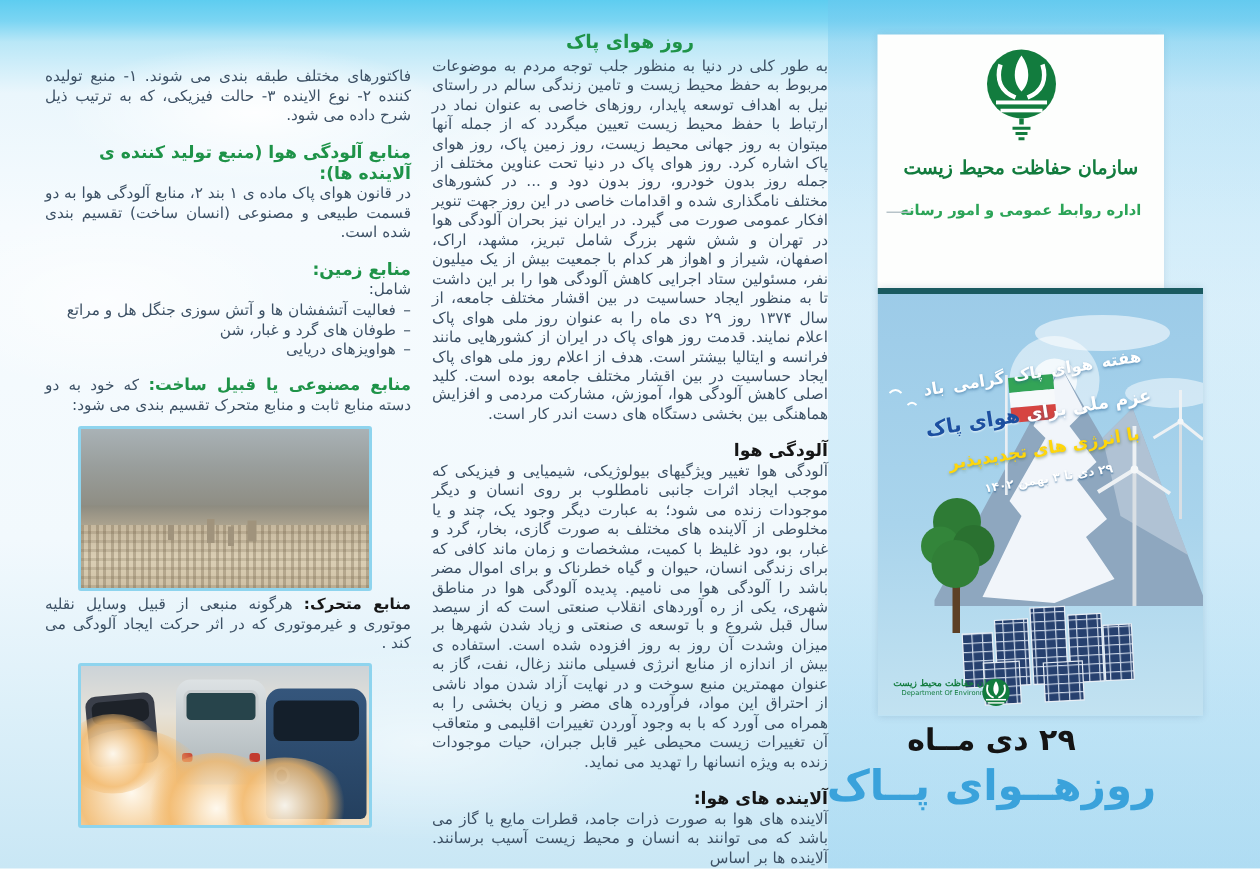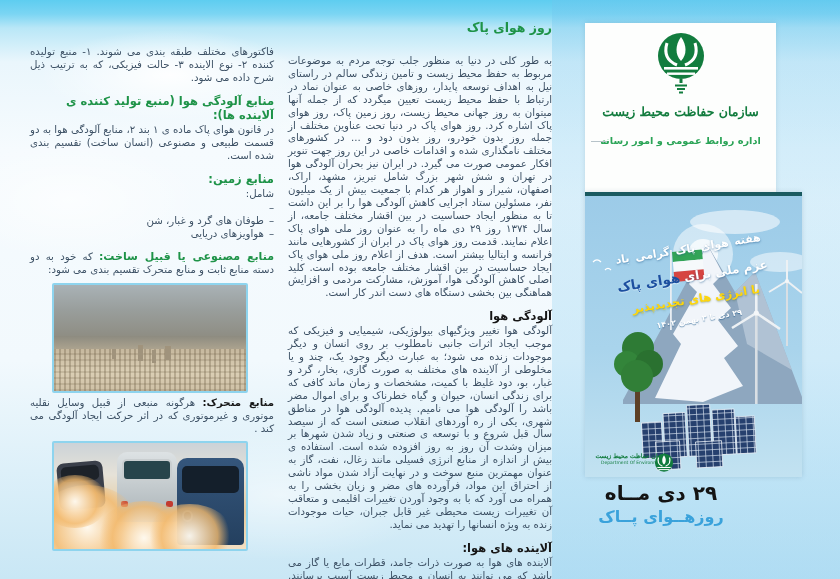--- a/index.html
+++ b/index.html
@@ -42,21 +42,21 @@
   .tower { position:absolute; background:#a0937c; }
 
   #traffic-photo { height:110px; margin-top:5px;
     background:linear-gradient(180deg,#ccd3d8 0%,#e6e2d8 30%,#e6cb9e 65%,#f2dfc2 100%); }
   .car { position:absolute; }
   .car-window { position:absolute; left:8%; right:8%; top:9%; height:32%; border-radius:5px; }
   .smoke { position:absolute; border-radius:50%;
     background:radial-gradient(circle, rgba(255,250,240,.96) 0%, rgba(243,186,110,.8) 52%, rgba(233,150,66,0) 74%); }
 
   
-  #mid-title { font-size:12.5px; margin-bottom:20px; }
+  #mid-title { font-size:12.5px; margin-bottom:4px;text-align:center; }
   .mid-head  { font-size:11.5px; margin:9px 0 2px 0; }
 
   
   #org-card { left:585px; top:23px; width:191px; height:170px; background:#fdfefd;
     box-shadow:0 0 5px rgba(40,80,110,.15); text-align:center; padding-top:6px; }
   .org-fa  { font-family:"DejaVu Serif", serif; color:#127c3e; font-size:12.5px; font-weight:bold; margin-top:5px; }
   .dept-fa { font-family:"DejaVu Serif", serif; color:#1c8a4a; font-size:9.5px; margin-top:7px; }
   .office  { color:#2ba457; font-size:9.8px; font-weight:bold; margin-top:16px; position:relative; }
   .dash-divider { position:absolute; left:6px; top:6px; width:16px; height:1px; background:#b7c3c9; }
 
@@ -77,41 +77,42 @@
     text-shadow:0 1px 1px rgba(30,90,140,.6); }
   .poster-logo { position:absolute; left:6px; bottom:12px; width:84px; display:flex;
     align-items:center; gap:3px; direction:rtl; }
   .poster-logo .cap { text-align:center; flex:1; }
   .cap-fa { font-family:"DejaVu Serif", serif; color:#127c3e; font-size:6px; font-weight:bold; }
   .cap-en { color:#127c3e; font-size:4.5px; margin-top:1px; }
 
   
   #right-footer { left:541px; top:481px; width:240px; text-align:center; direction:rtl; }
   .f-date  { font-size:20px; font-weight:bold; color:#141414; }
-  .f-title { font-size:16px; font-weight:bold; color:#3aa2db; margin-top:2px; }
+  .f-title { font-size:28px; font-weight:bold; color:#3aa2db; margin-top:2px; }
 </style>
 </head>
 <body>
 
 <div class="sky-right"></div>
 <div class="cloud" style="left:40px;top:30px;width:260px;height:90px;"></div>
 <div class="cloud" style="left:250px;top:60px;width:300px;height:110px;opacity:.8;"></div>
 <div class="cloud" style="left:-60px;top:140px;width:260px;height:120px;opacity:.7;"></div>
 <div class="cloud" style="left:120px;top:430px;width:320px;height:130px;opacity:.55;"></div>
 
 <div id="left-col" class="col rtl">
   <p class="body-text">فاکتورهای مختلف طبقه بندی می شوند. ۱- منبع تولیده کننده ۲- نوع الاینده ۳- حالت فیزیکی، که به ترتیب ذیل شرح داده می شود.</p>
 
   <div class="g-head sec-title">منابع آلودگی هوا (منبع تولید کننده ی آلاینده ها):</div>
   <p class="body-text">در قانون هوای پاک ماده ی ۱ بند ۲، منابع آلودگی هوا به دو قسمت طبیعی و مصنوعی (انسان ساخت) تقسیم بندی شده است.</p>
 
   <div class="g-head sec-title" style="margin-top:10px;">منابع زمین:</div>
   <div class="body-text">شامل:</div>
   <div class="bullet-row">
     <span class="bullet">–</span>
+    <span>فعالیت آتشفشان ها و آتش سوزی جنگل هل و مراتع</span>
   </div>
   <div class="bullet-row">
     <span class="bullet">–</span>
     <span>طوفان های گرد و غبار، شن</span>
   </div>
   <div class="bullet-row">
     <span class="bullet">–</span>
     <span>هواویزهای دریایی</span>
   </div>
 

